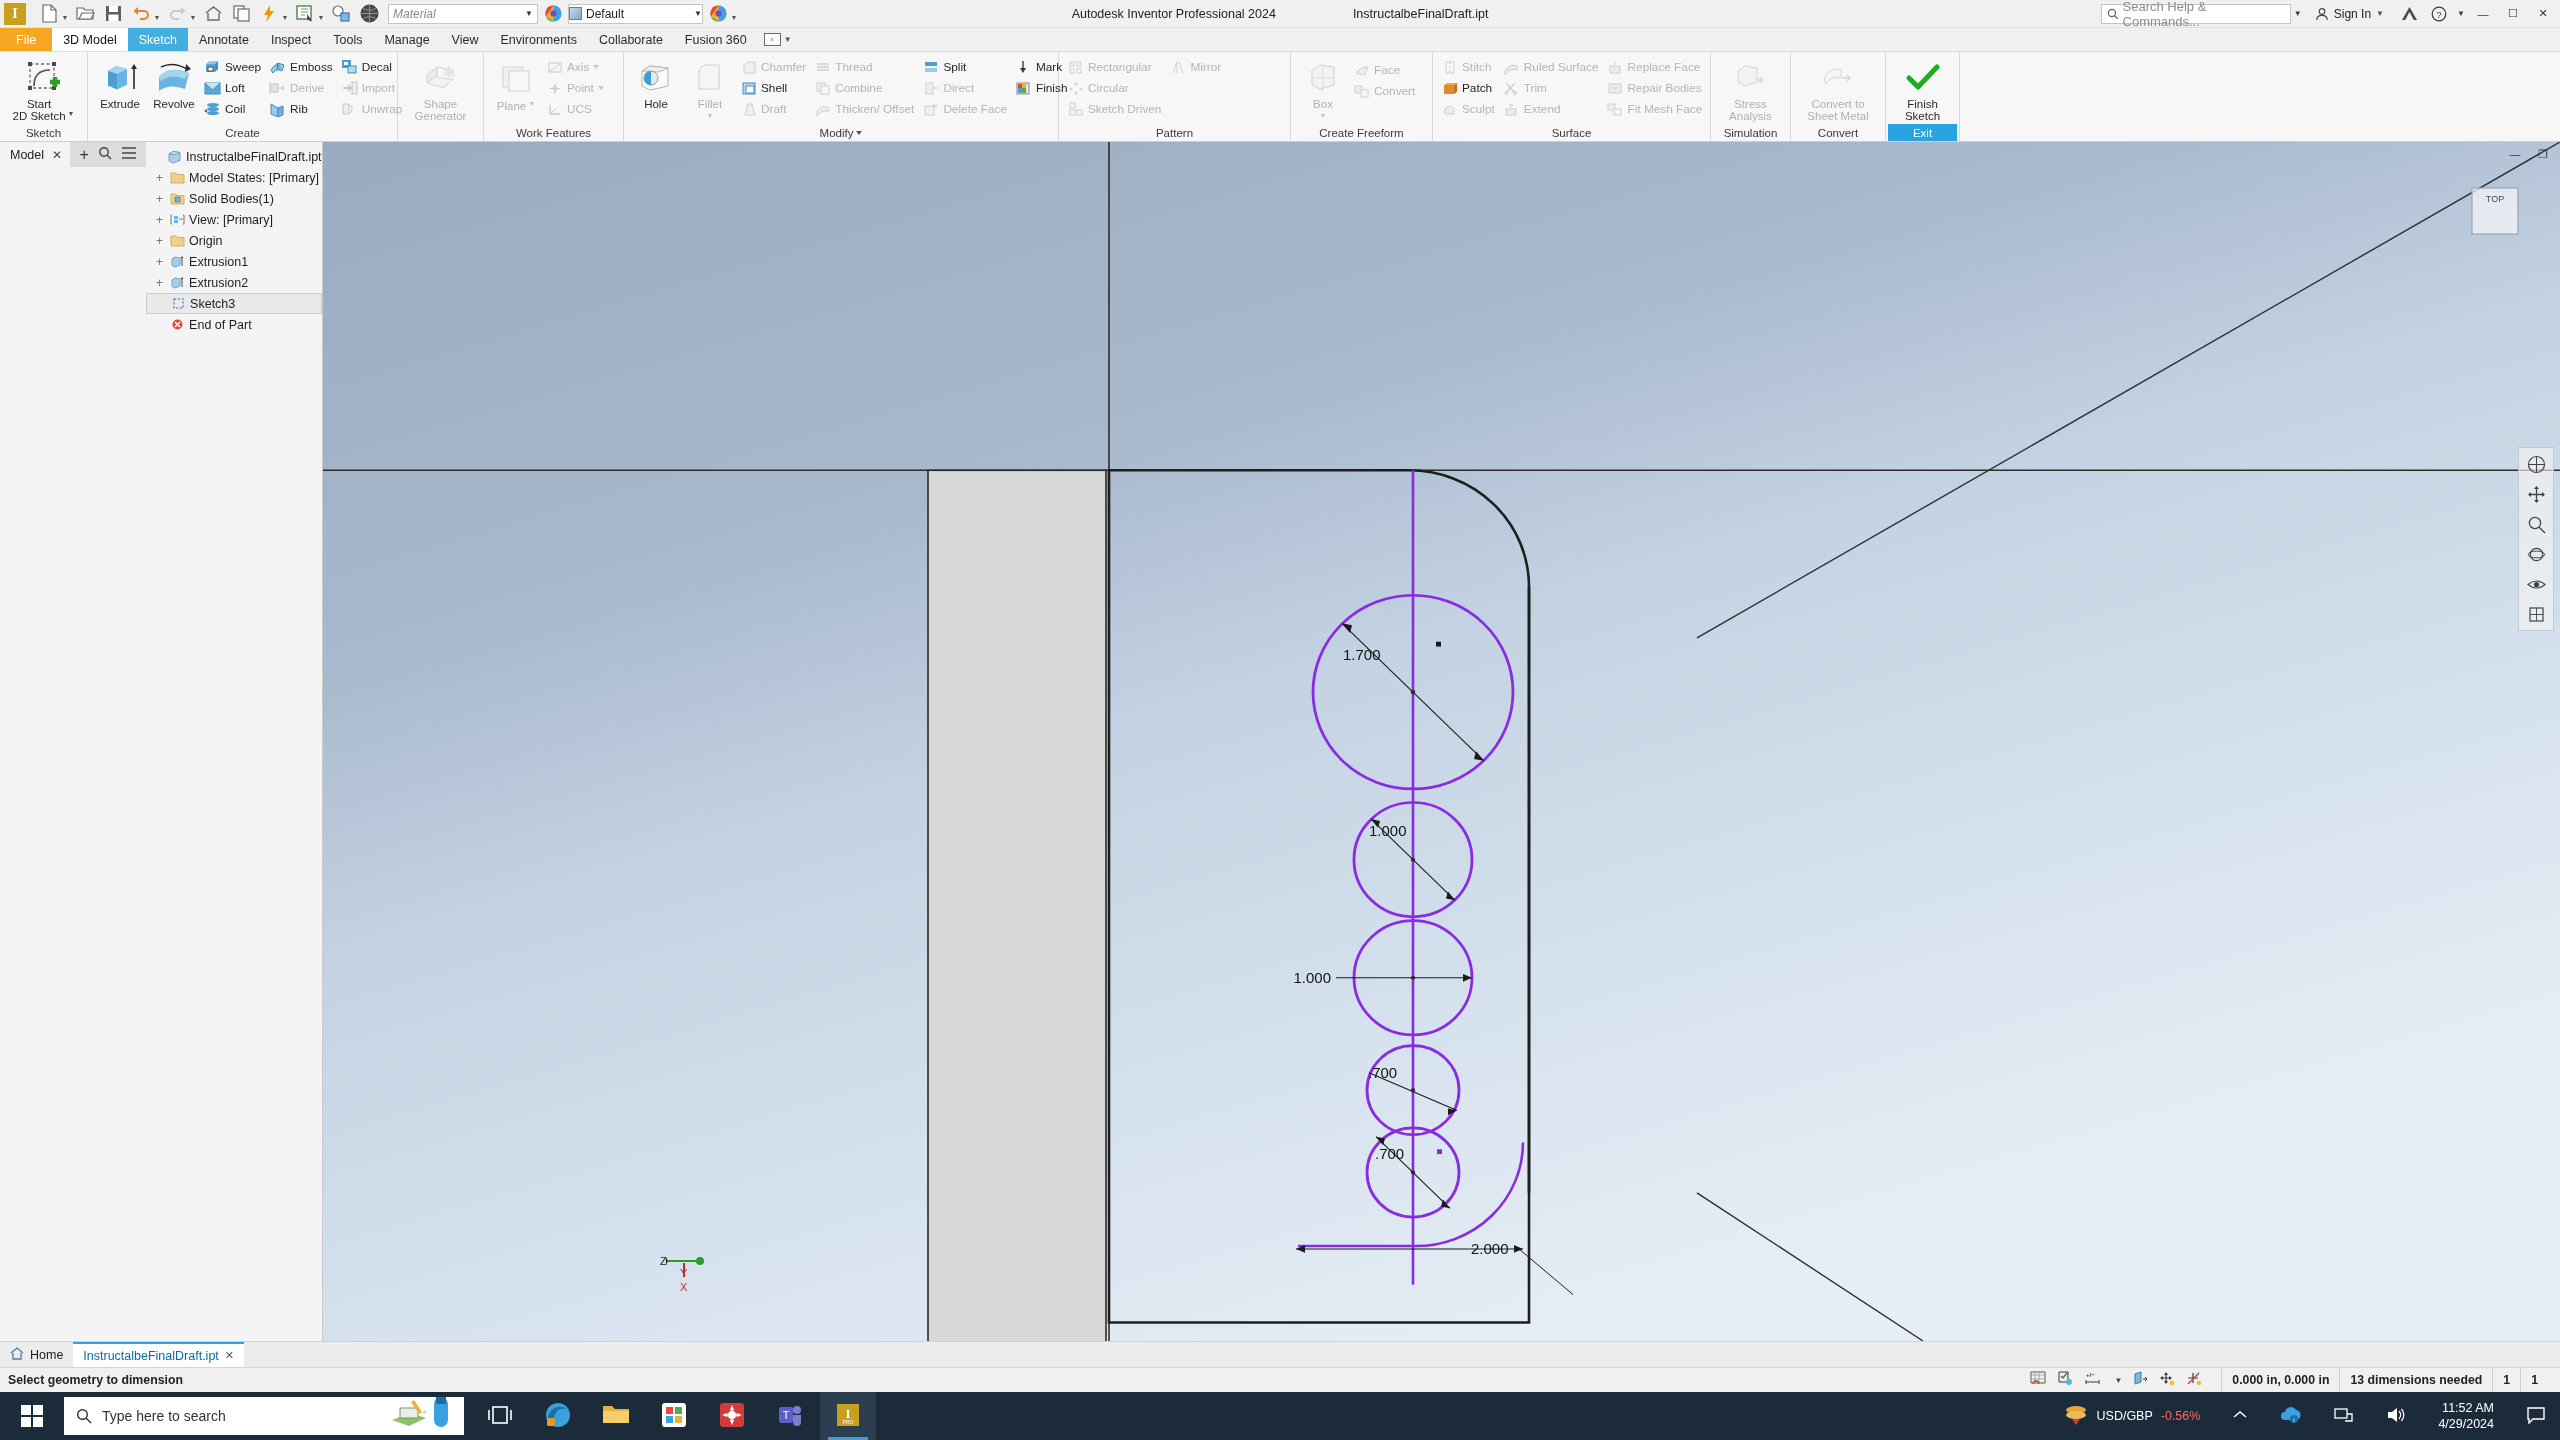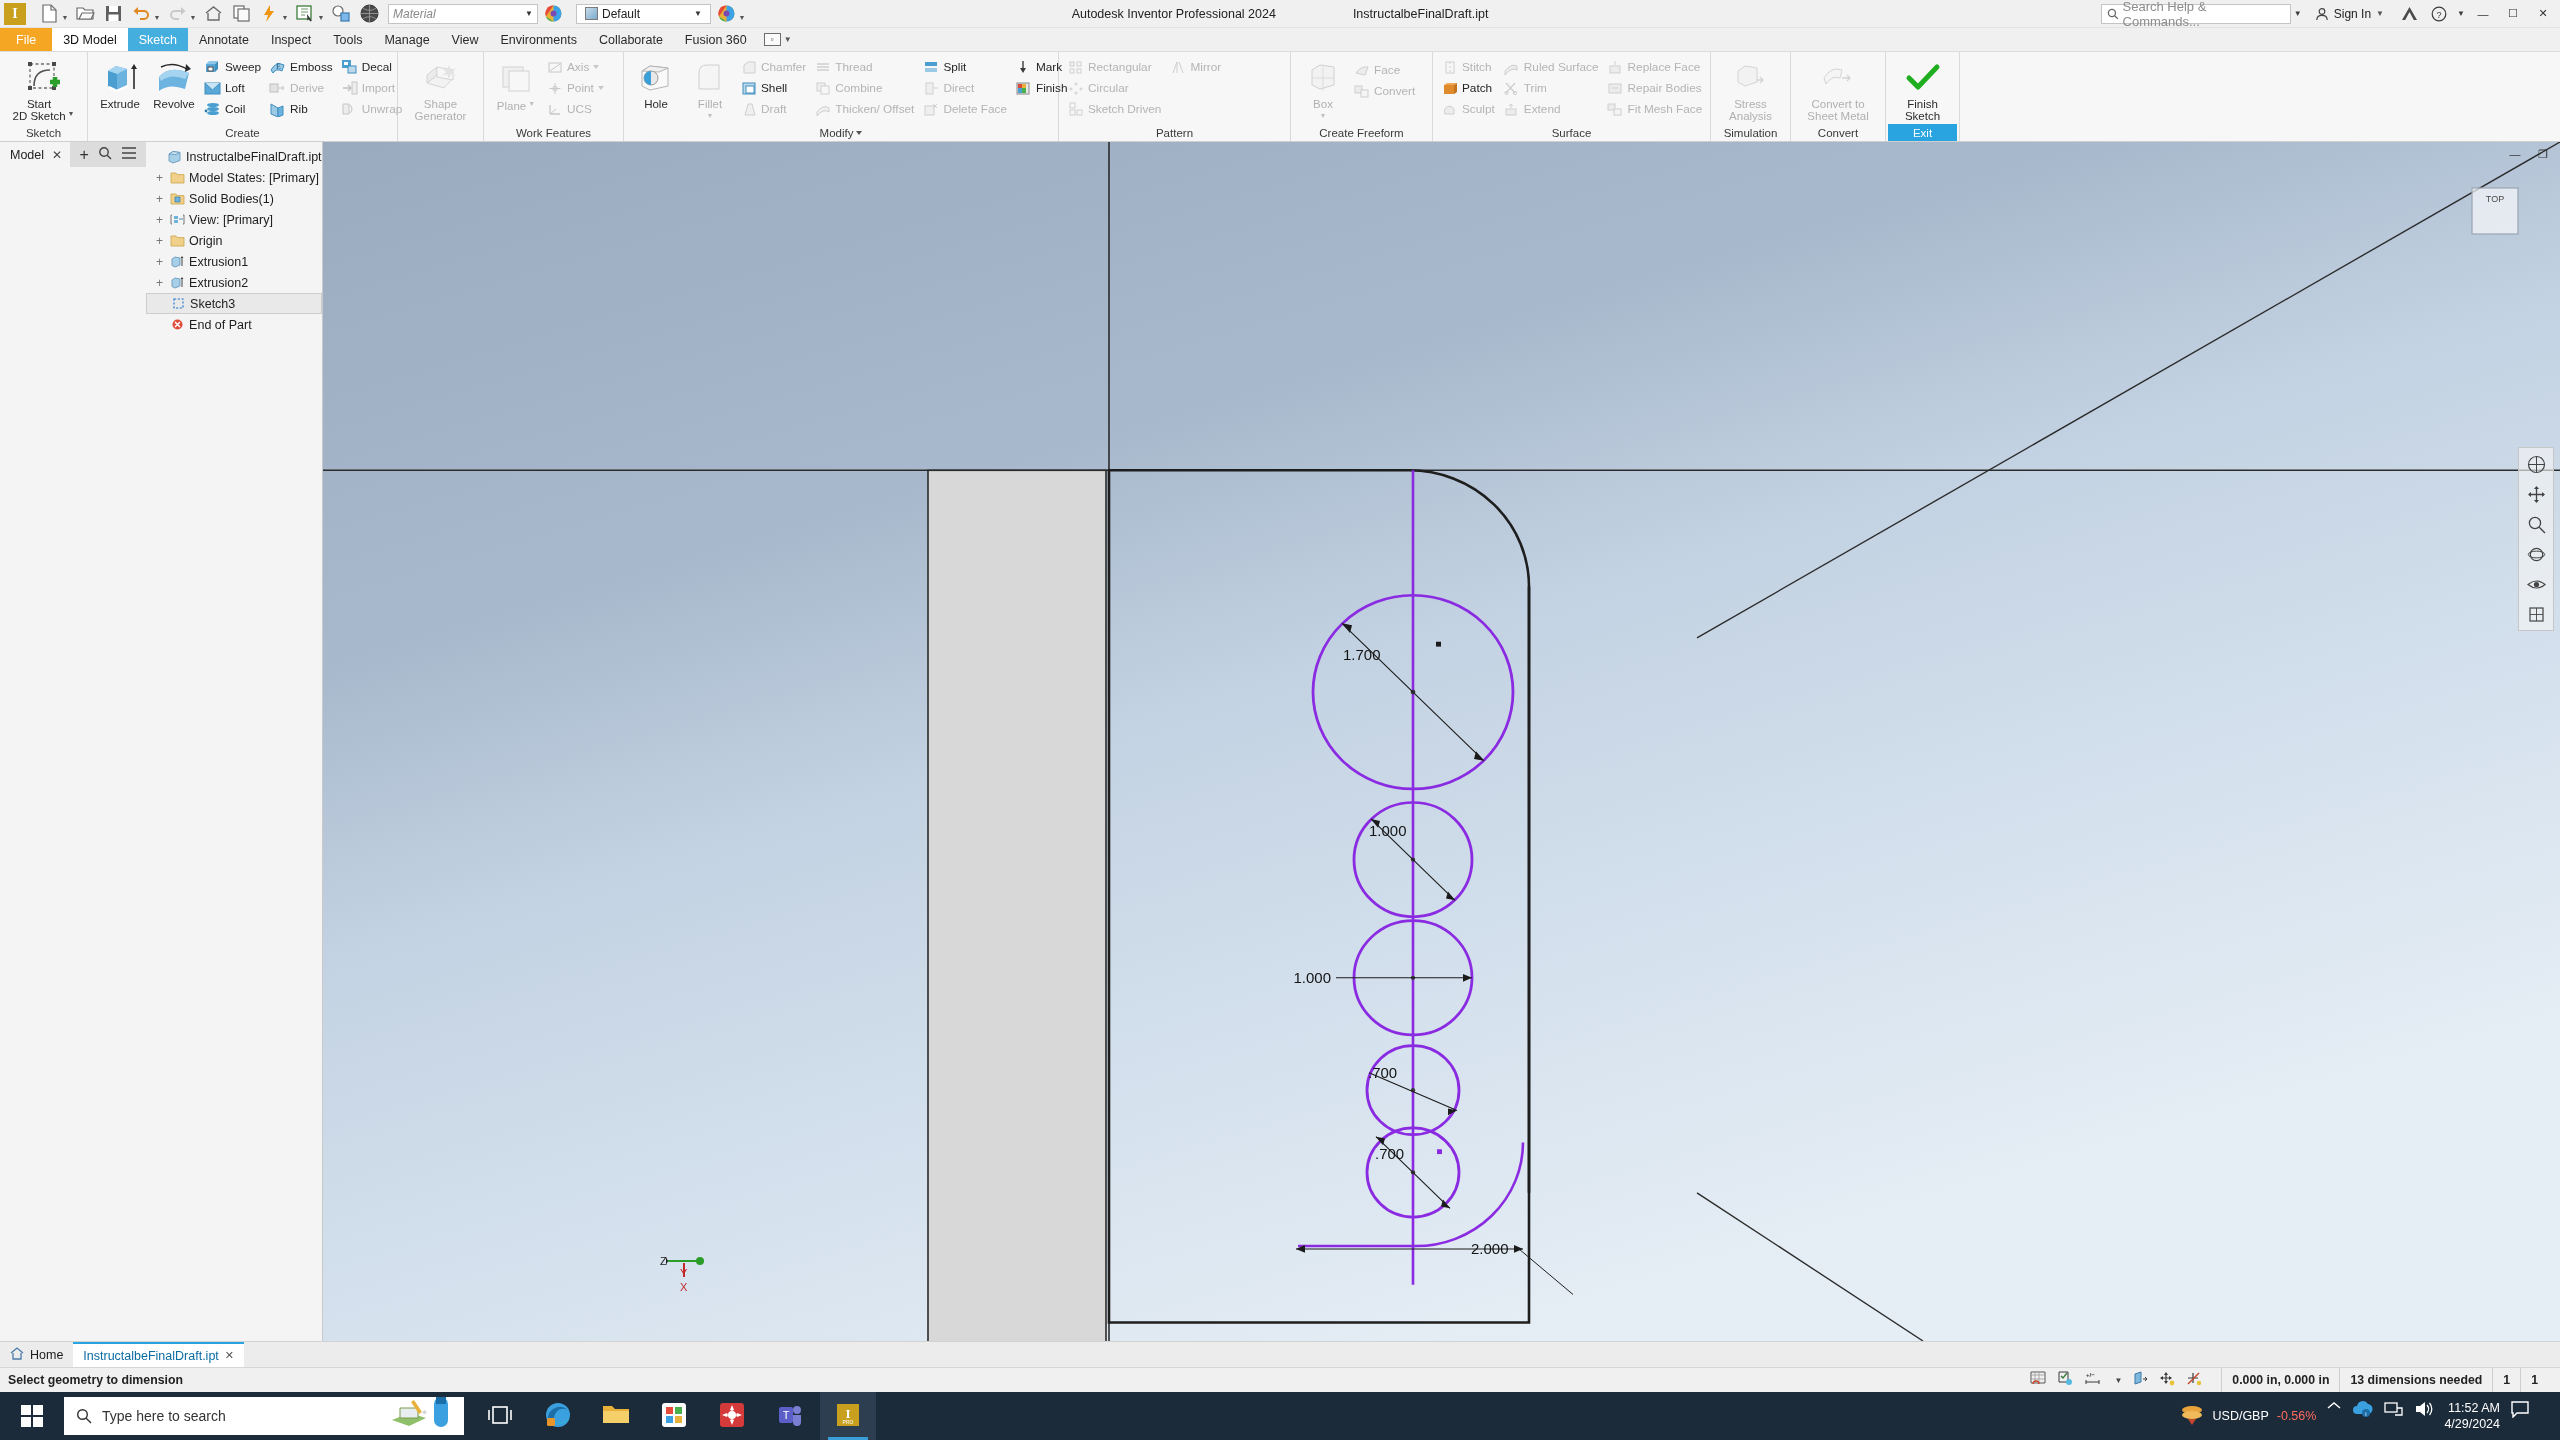--- a/index.html
+++ b/index.html
@@ -29,21 +29,21 @@
   .inv-logo {
     width:22px;height:22px;background:#c8a01e;color:#fff;font-weight:bold;font-size:14px;
     display:flex;align-items:center;justify-content:center;margin:0 6px 0 4px;font-family:"Liberation Serif",serif;
   }
   .material-combo {
     width:150px;height:20px;background:#fff;border:1px solid #c4c4c4;display:flex;align-items:center;
     padding:0 4px;font-size:12px;color:#8a8a8a;font-style:italic;justify-content:space-between;margin-left:4px;
   }
   .appearance-combo {
     width:135px;height:20px;background:#fff;border:1px solid #c4c4c4;display:flex;align-items:center;
-    padding:0 8px;font-size:12px;color:#222;justify-content:space-between;margin-left:8px;
+    padding:0 0;font-size:12px;color:#222;justify-content:space-between;margin-left:0;
   }
   .combo-arrow { font-size:8px; color:#333; }
   .title-center {
     position:absolute; left:0; right:0; text-align:center; font-size:12.5px; color:#222; pointer-events:none;
   }
   .title-right { margin-left:auto; display:flex; align-items:center; gap:0px; padding-right:2px; }
   .searchbox {
     width:190px;height:20px;background:#fff;border:1px solid #c4c4c4;display:flex;align-items:center;
     gap:4px;padding:0 5px;font-size:13px;color:#8c8c8c;
   }
@@ -138,21 +138,21 @@
   .taskbar { height:48px; background:#1c2b3a; display:flex; align-items:center; flex:0 0 48px; }
   .tb-start { width:64px; height:48px; display:flex; align-items:center; justify-content:center; }
   .tb-search {
     width:400px; height:38px; background:#ffffff; display:flex; align-items:center; gap:10px; padding:0 12px;
     font-size:14px; color:#333; position:relative;
   }
   .tb-apps { display:flex; align-items:center; gap:2px; padding-left:8px; }
   .tb-app { width:56px;height:48px;display:flex;align-items:center;justify-content:center; position:relative;}
   .tb-app.active { background:#2c3e50; }
   .tb-app.active::after { content:''; position:absolute; bottom:0; left:8px; right:8px; height:3px; background:#3a9fd8; }
-  .tb-right { margin-left:auto; display:flex; gap:10px; padding-right:30px; color:#ffffff; font-size:12.5px; }
+  .tb-right { margin-left:auto; display:flex; align-items:center; gap:32px; padding-right:14px; color:#ffffff; font-size:12.5px; }
   .tb-clock { display:flex; flex-direction:column; align-items:flex-end; line-height:16px; font-size:12.5px; }
   .stock { display:flex; align-items:center; gap:8px; }
   .stock .pct { color:#ff6a5e; }
 </style>
 </head>
 <body>
 
 <div class="app">
 
   <div class="titlebar">

